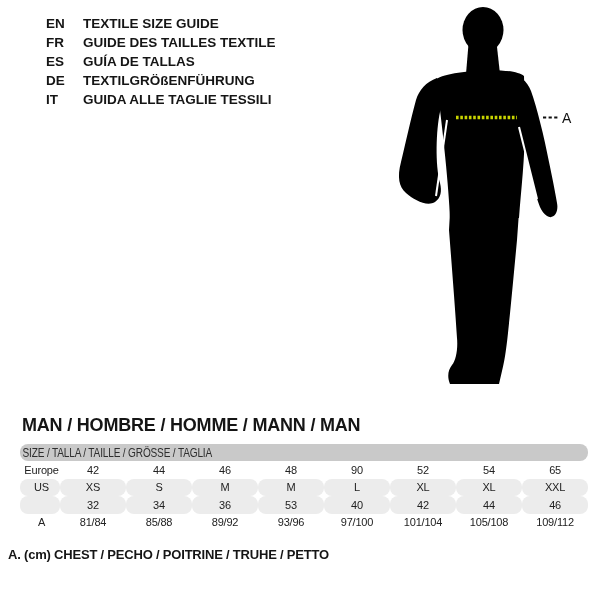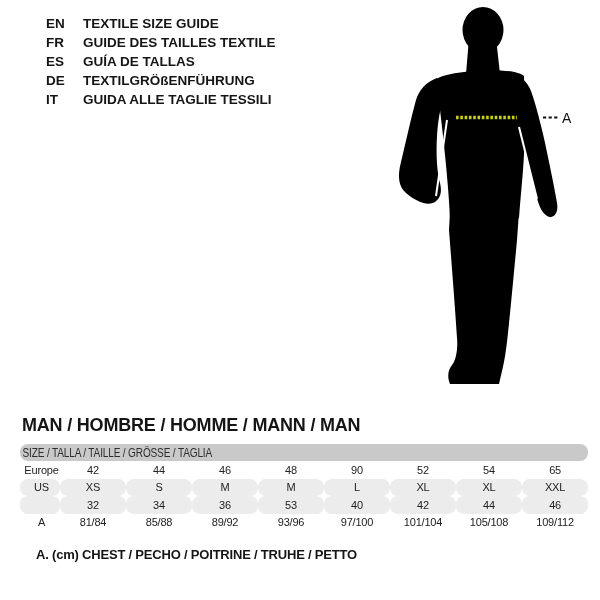--- a/index.html
+++ b/index.html
@@ -19,21 +19,21 @@
   .section-title{position:absolute;left:22px;top:415px;font-weight:bold;font-size:18px;letter-spacing:-0.2px;white-space:nowrap;}
   
   .size-table{position:absolute;left:20px;top:444px;width:568px;border-collapse:collapse;table-layout:fixed;
     font-size:11px;color:#222;letter-spacing:-0.2px;}
   .size-table td{padding:0;height:17.5px;text-align:center;vertical-align:middle;overflow:hidden;border-radius:8px;}
   .size-table .thead td{background:#c9c9c9;height:17px;text-align:left;color:#2e2e2e;}
   .hdr-inner{display:inline-block;transform:scaleX(0.84);transform-origin:left center;font-size:12px;padding-left:3px;white-space:nowrap;}
   .size-table td.rowlabel{text-align:center;padding-left:3px;}
   .size-table tr.shaded td{background:#ececec;margin-left:40px;}
   
-  .footnote{position:absolute;left:36px;top:547px;font-weight:bold;font-size:13px;letter-spacing:-0.2px;white-space:nowrap;}
+  .footnote{position:absolute;left:8px;top:547px;font-weight:bold;font-size:13px;letter-spacing:-0.2px;white-space:nowrap;}
 </style>
 </head>
 <body>
 
 <div class="canvas">
 
   <div class="langs">
     <div class="lang-row">
       <span class="lang-code">EN</span><span>TEXTILE SIZE GUIDE</span>
     </div>

